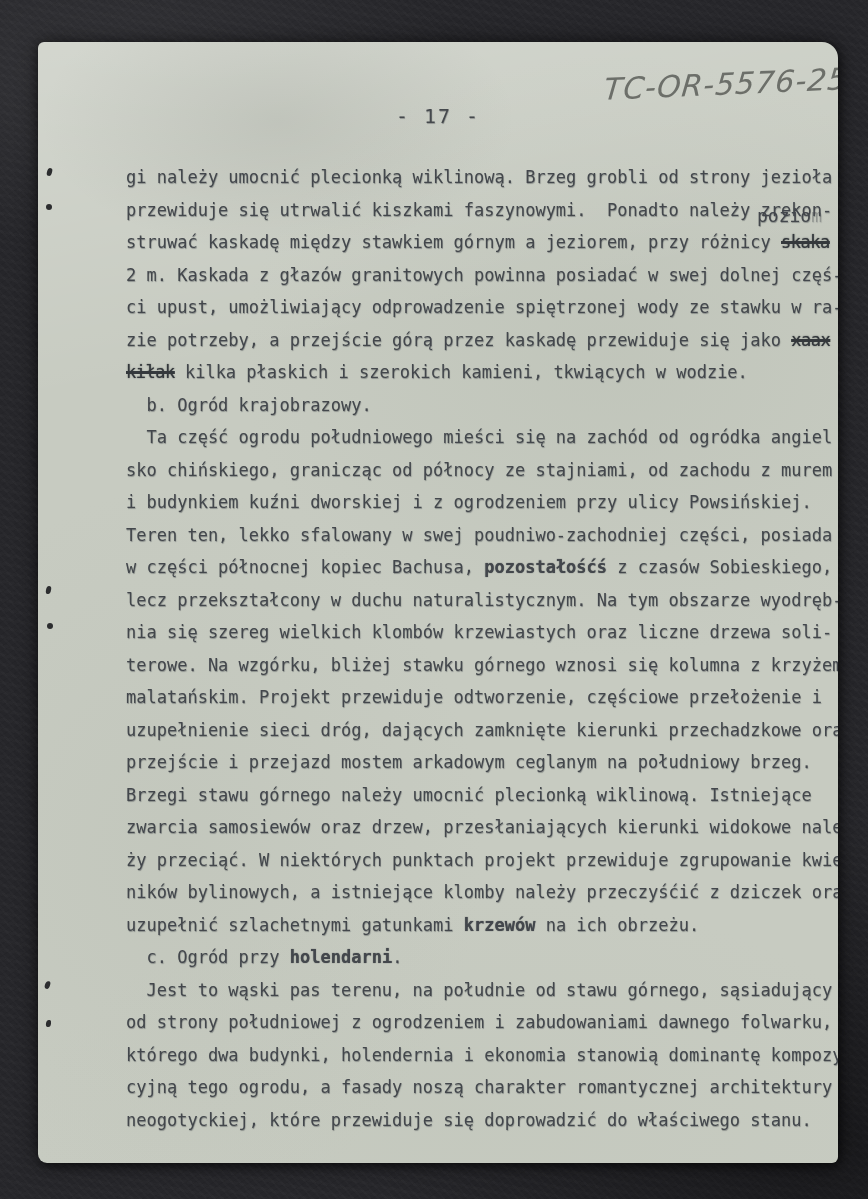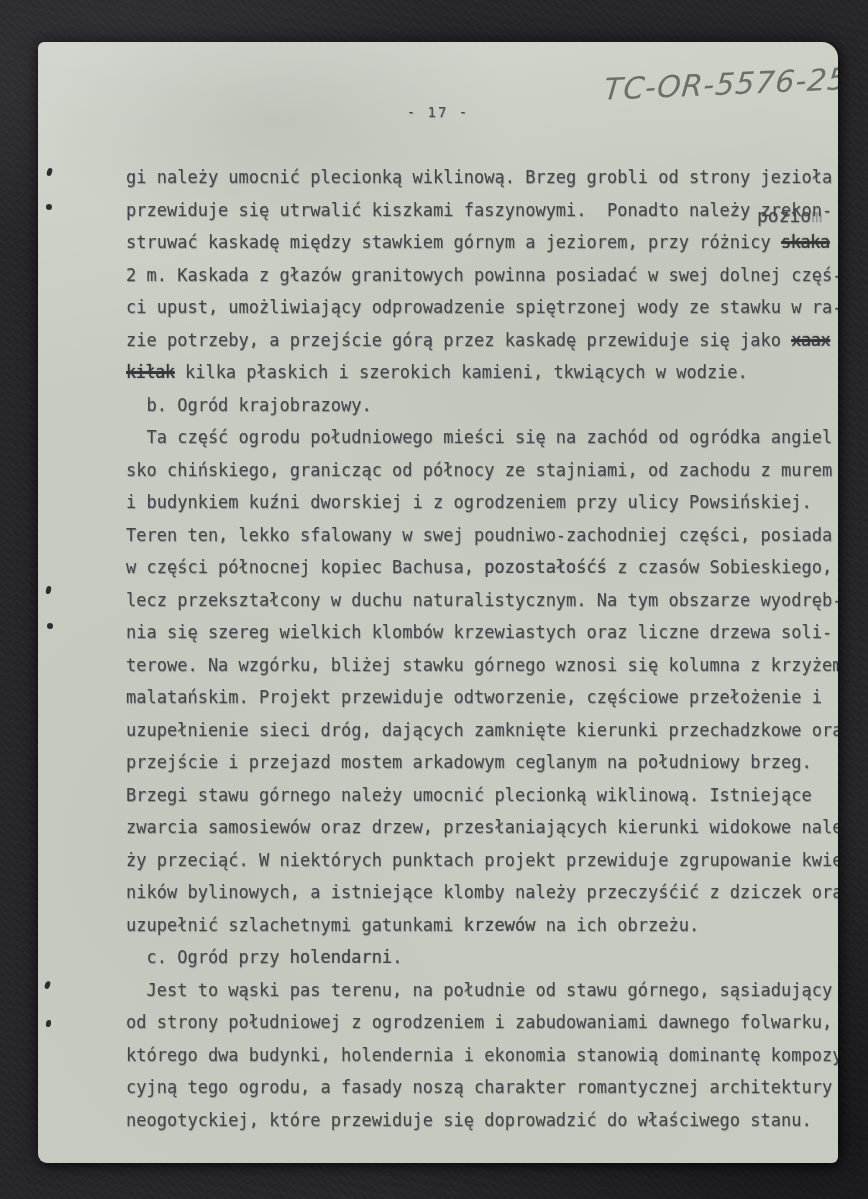--- a/index.html
+++ b/index.html
@@ -35,41 +35,41 @@
   .handwritten{
     position:absolute;left:566px;top:24px;
     font-family:"DejaVu Sans","Liberation Sans",sans-serif;
     font-style:italic;font-size:30px;font-weight:400;
     color:rgba(95,97,92,0.88);
     letter-spacing:1px;white-space:nowrap;
     transform:rotate(-2.5deg) skewX(-8deg);
   }
   .page-number{
     position:absolute;top:62px;left:0;width:100%;text-align:center;
-    font-size:14px;letter-spacing:2px;color:#45494d;
+    font-size:20px;letter-spacing:2px;color:#45494d;
     text-shadow:0.5px 0.5px 0.7px rgba(67,71,76,0.4);
   }
   .typed{
     position:absolute;left:88px;top:119px;width:722px;
     font-size:17px;line-height:32.5px;
     color:#43474c;white-space:pre;
     text-shadow:0.5px 0.5px 0.8px rgba(60,65,70,0.42);
   }
   .line{height:32.5px;}
   .line.interline{height:0;line-height:0;text-align:right;padding-right:26px;}
   .line.interline span{position:relative;top:-10px;font-size:18px;text-align:center;}
   .struck{
     font-weight:normal;color:#33373b;
     text-decoration:line-through;
     text-decoration-thickness:3px;
     text-decoration-color:rgba(52,56,60,0.9);
     text-shadow:0 0 1.4px rgba(50,54,58,0.9);
     letter-spacing:-0.5px;
   }
-  .heavy{font-weight:normal;text-shadow:0 0 1.1px rgba(55,60,64,0.85);}
+  .heavy{font-weight:bold;text-shadow:0 0 1.1px rgba(55,60,64,0.85);}
   .faint{opacity:0.4;}
   
   .mark{position:absolute;background:#2c2d2f;border-radius:60% 40% 55% 45%;}
   .mark.m1{left:9px;top:126px;width:5px;height:8px;transform:rotate(14deg);}
   .mark.m2{left:8px;top:162px;width:6px;height:6px;border-radius:50%;}
   .mark.m3{left:8px;top:544px;width:5px;height:8px;transform:rotate(10deg);}
   .mark.m4{left:9px;top:581px;width:6px;height:6px;border-radius:50%;}
   .mark.m5{left:7px;top:939px;width:5px;height:8px;transform:rotate(16deg);}
   .mark.m6{left:8px;top:978px;width:5px;height:7px;transform:rotate(8deg);}
 </style>

